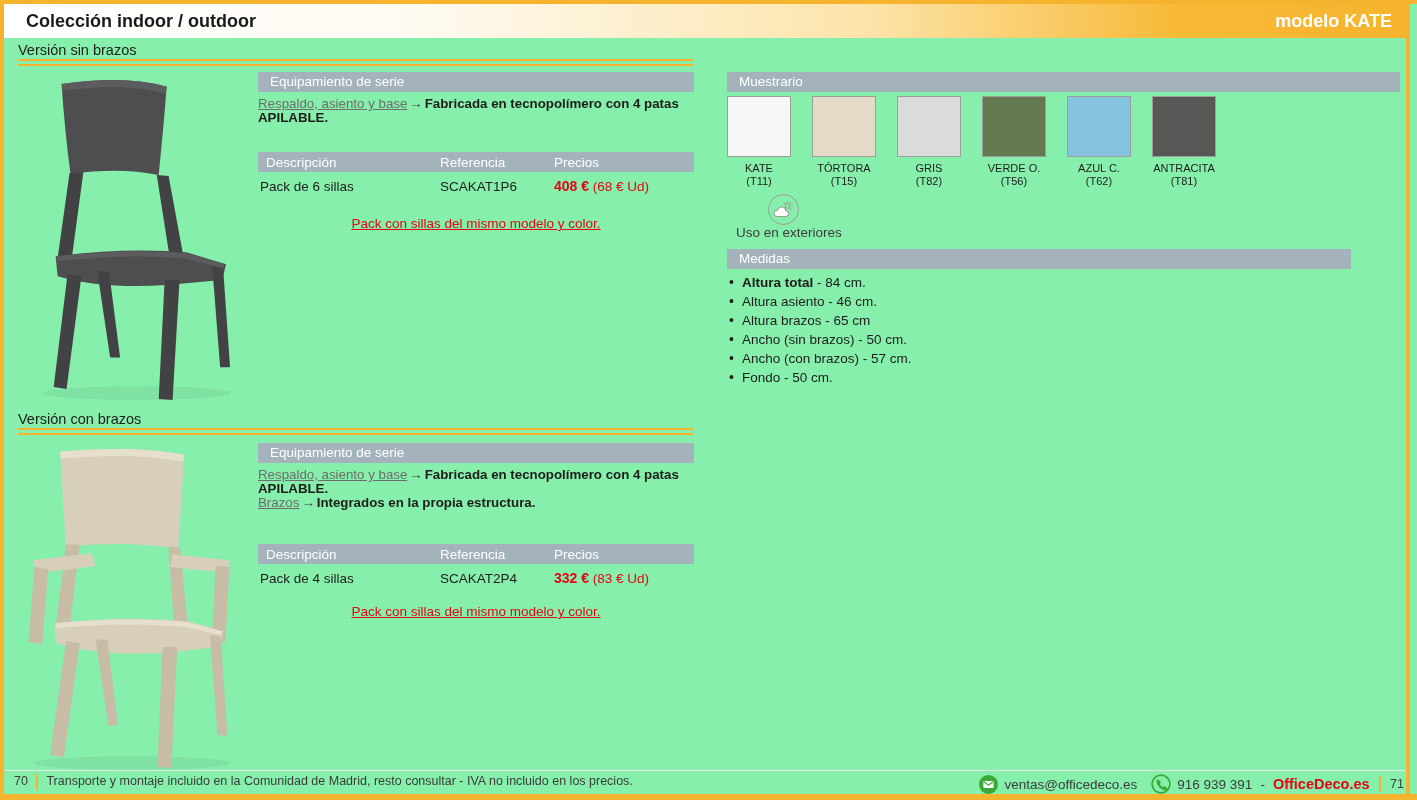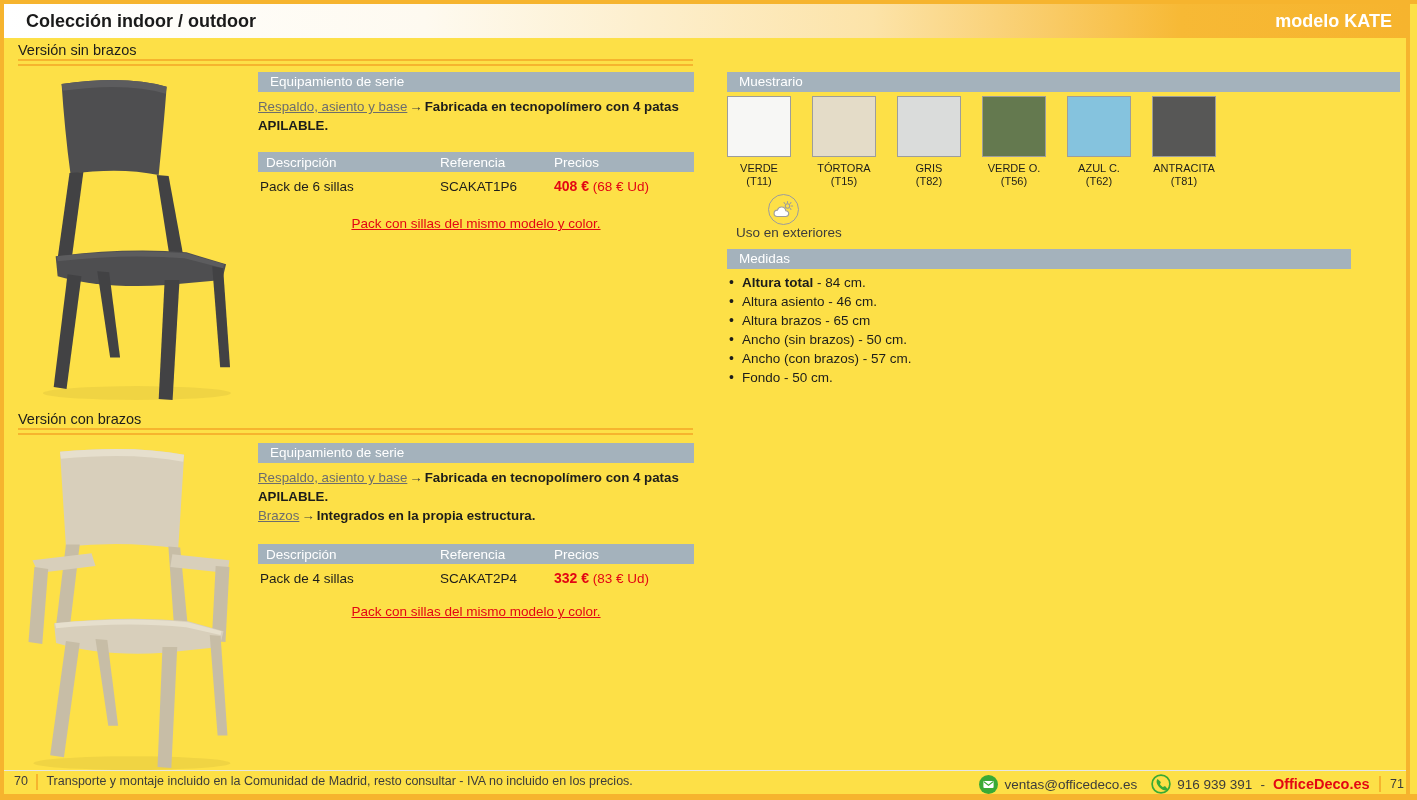--- a/index.html
+++ b/index.html
@@ -1,19 +1,19 @@
 <!DOCTYPE html>
 <html><head>
 <meta charset="utf-8">
 <style>
   * { margin:0; padding:0; box-sizing:border-box; }
   body { background:#e8e8e8; font-family:"Liberation Sans", sans-serif; }
   #page {
     position:relative; width:1417px; height:800px; margin:0 auto;
-    background:#fde047; overflow:hidden; color:#1d1d1b;
+    background:#86efac; overflow:hidden; color:#1d1d1b;
     font-family:"Liberation Sans", sans-serif;
   }
   
   .stripe { position:absolute; background:#f6b42e; }
   .stripe-top    { left:0; top:0; width:1417px; height:4px; }
   .stripe-left   { left:0; top:0; width:4px; height:800px; }
   .stripe-right  { left:1406px; top:0; width:4px; height:800px; }
   .stripe-bottom { left:0; top:794px; width:1417px; height:6px; }
 
   
@@ -32,21 +32,21 @@
     border-top:2.5px solid #f6b42e; border-bottom:2px solid #f6b42e;
   }
 
   
   .gray-bar {
     position:absolute; height:20px; background:#a4b2bc; color:#ffffff;
     font-size:13.5px; line-height:20px; padding-left:12px;
   }
 
   
-  .spec-block { position:absolute; width:440px; font-size:13.3px; line-height:19px; }
+  .spec-block { position:absolute; width:440px; font-size:13.3px; line-height:14px; }
   .spec-label { color:#6d6d6d; text-decoration:underline; }
   .spec-arrow { color:#3c3c3b; padding:0 2px; }
   .spec-text  { color:#1d1d1b; font-weight:600; }
 
   
   .ptable-head {
     position:absolute; width:436px; height:20px; background:#a4b2bc;
     display:flex; align-items:center; color:#ffffff; font-size:13.5px;
   }
   .ptable-row {
@@ -159,21 +159,21 @@
       <span class="price-main">408 €</span>
       <span class="price-unit">(68 € Ud)</span>
     </div>
   </div>
   <div class="pack-link" style="left:258px; top:216px">Pack con sillas del mismo modelo y color.</div>
 
   <div class="gray-bar" style="left:727px; top:72px; width:673px">Muestrario</div>
   <div class="swatch-row">
     <div class="swatch">
       <div class="swatch-box" style="background: rgb(247, 247, 245);"></div>
-      <div class="swatch-name">VERDE</div>
+      <div class="swatch-name">KATE</div>
       <div class="swatch-code">(T11)</div>
     </div>
     <div class="swatch">
       <div class="swatch-box" style="background: rgb(228, 220, 200);"></div>
       <div class="swatch-name">TÓRTORA</div>
       <div class="swatch-code">(T15)</div>
     </div>
     <div class="swatch">
       <div class="swatch-box" style="background: rgb(218, 220, 219);"></div>
       <div class="swatch-name">GRIS</div>

